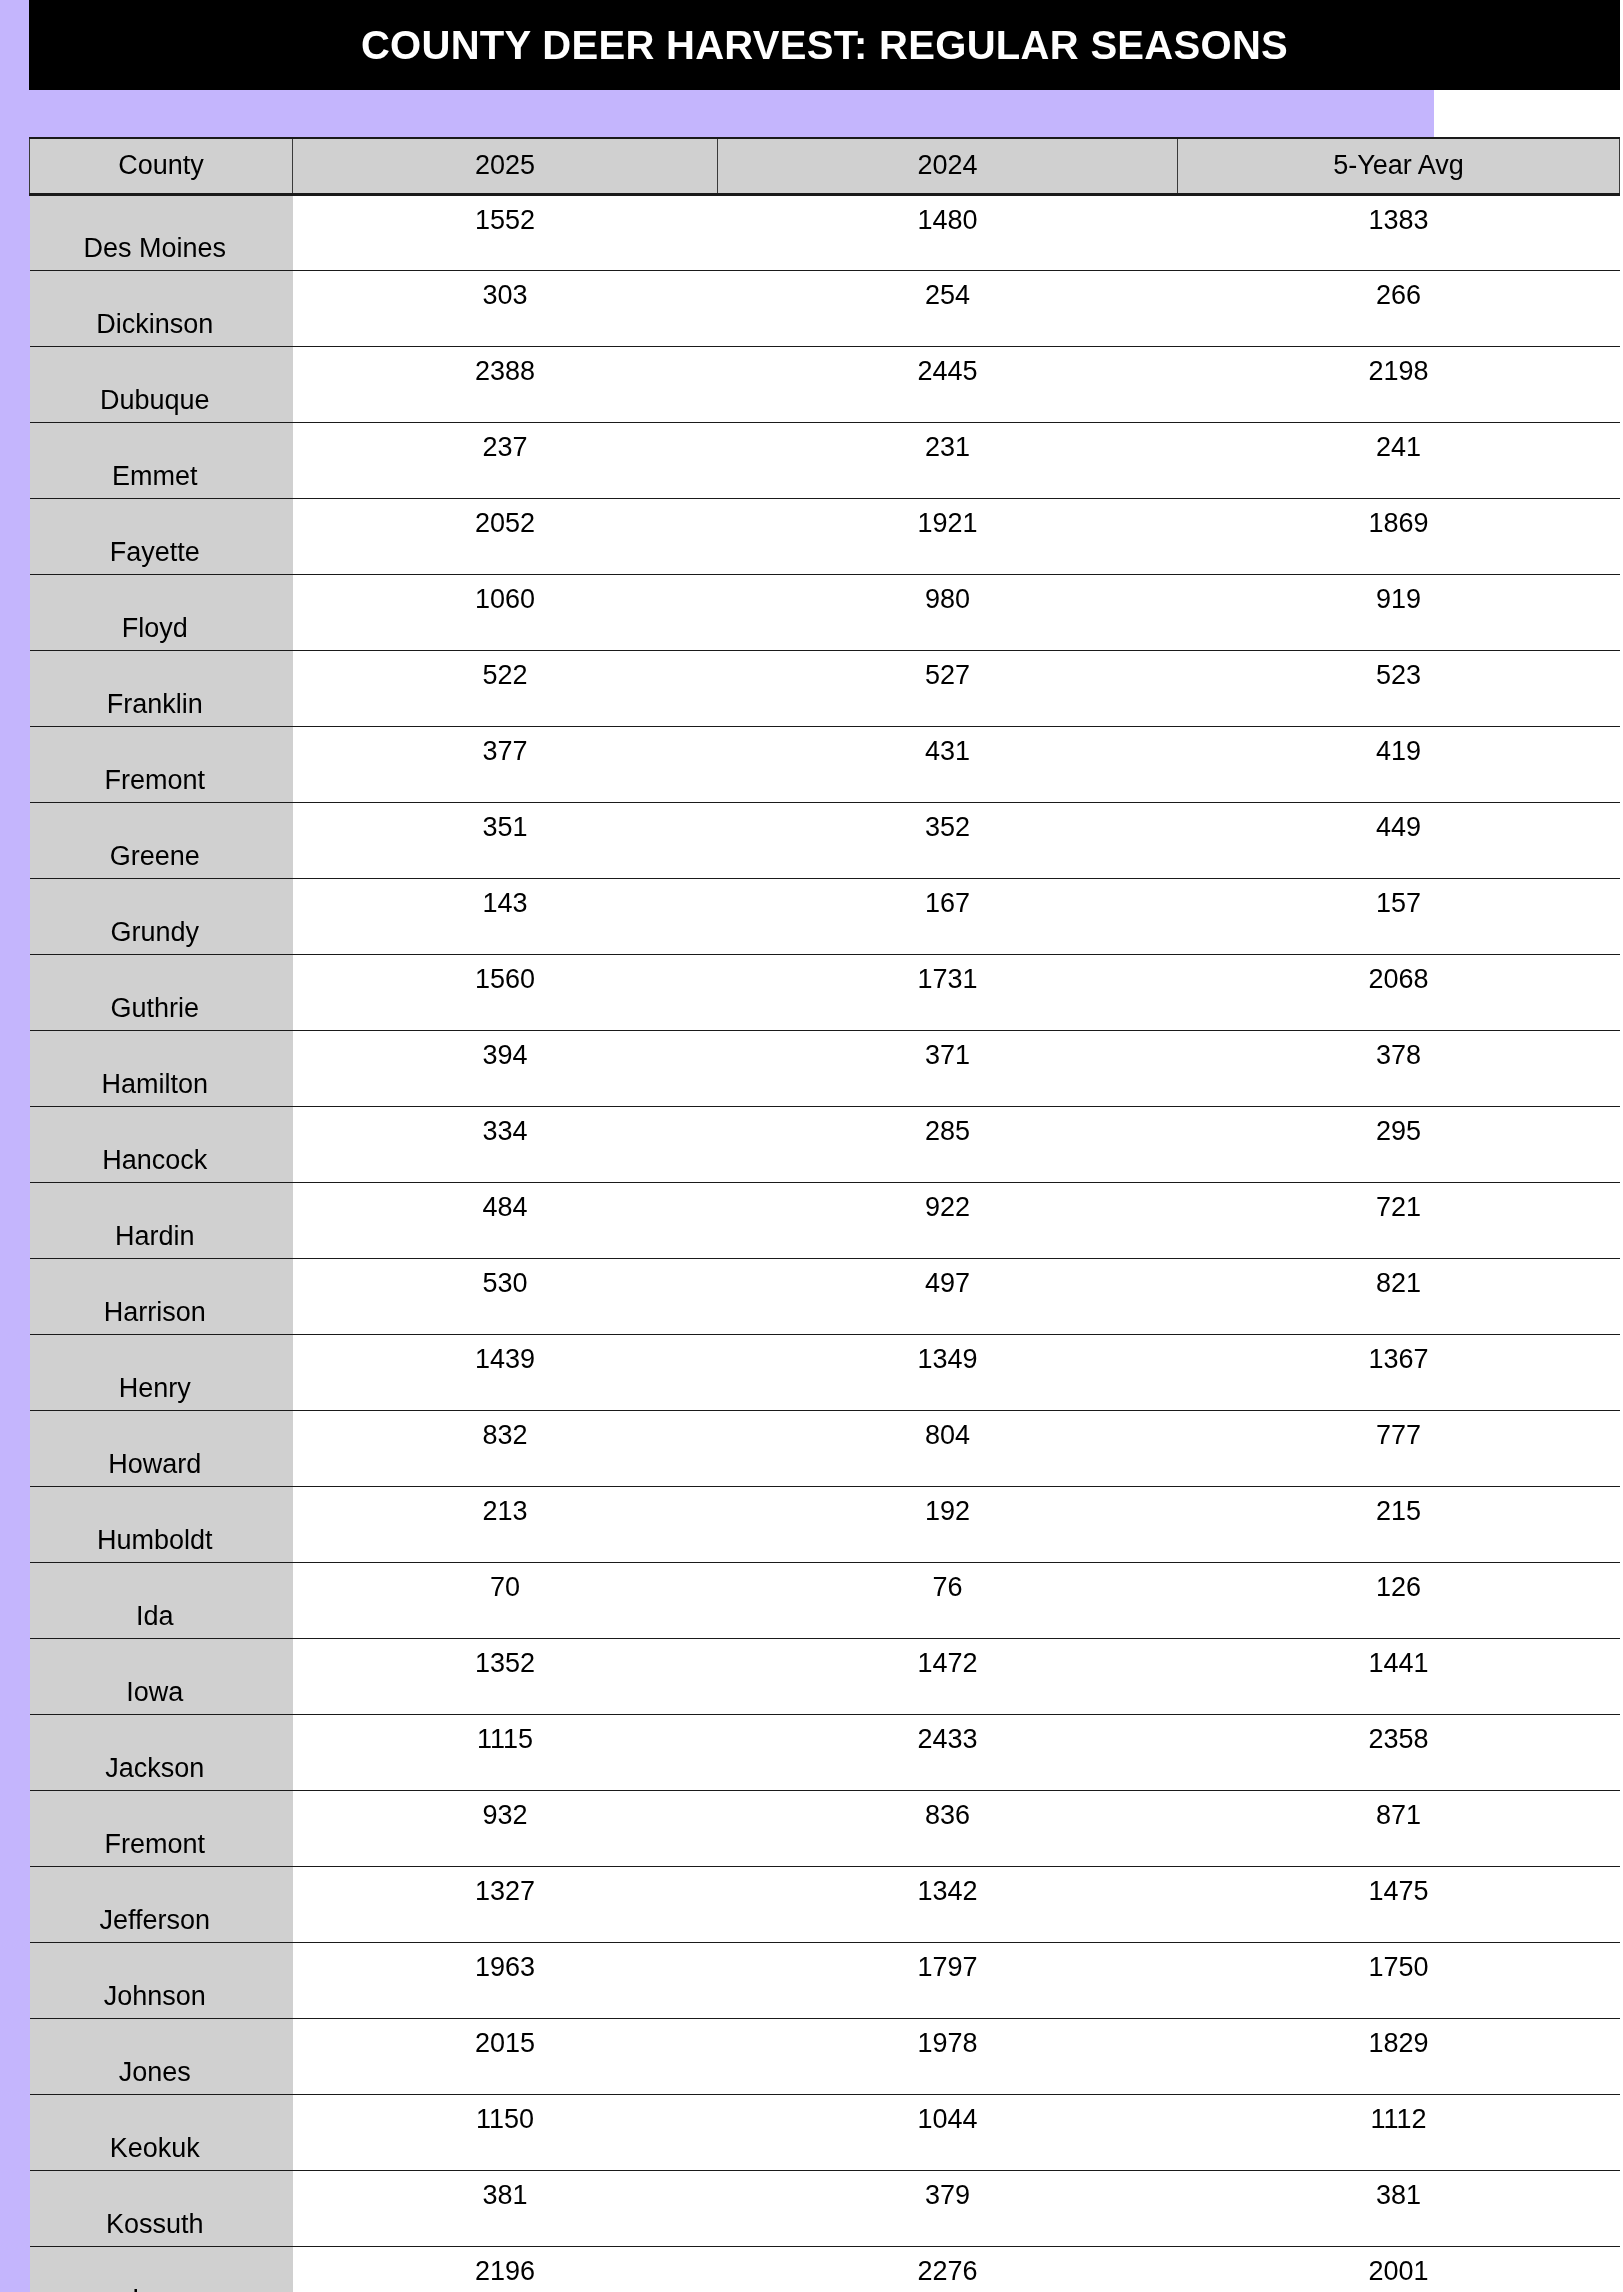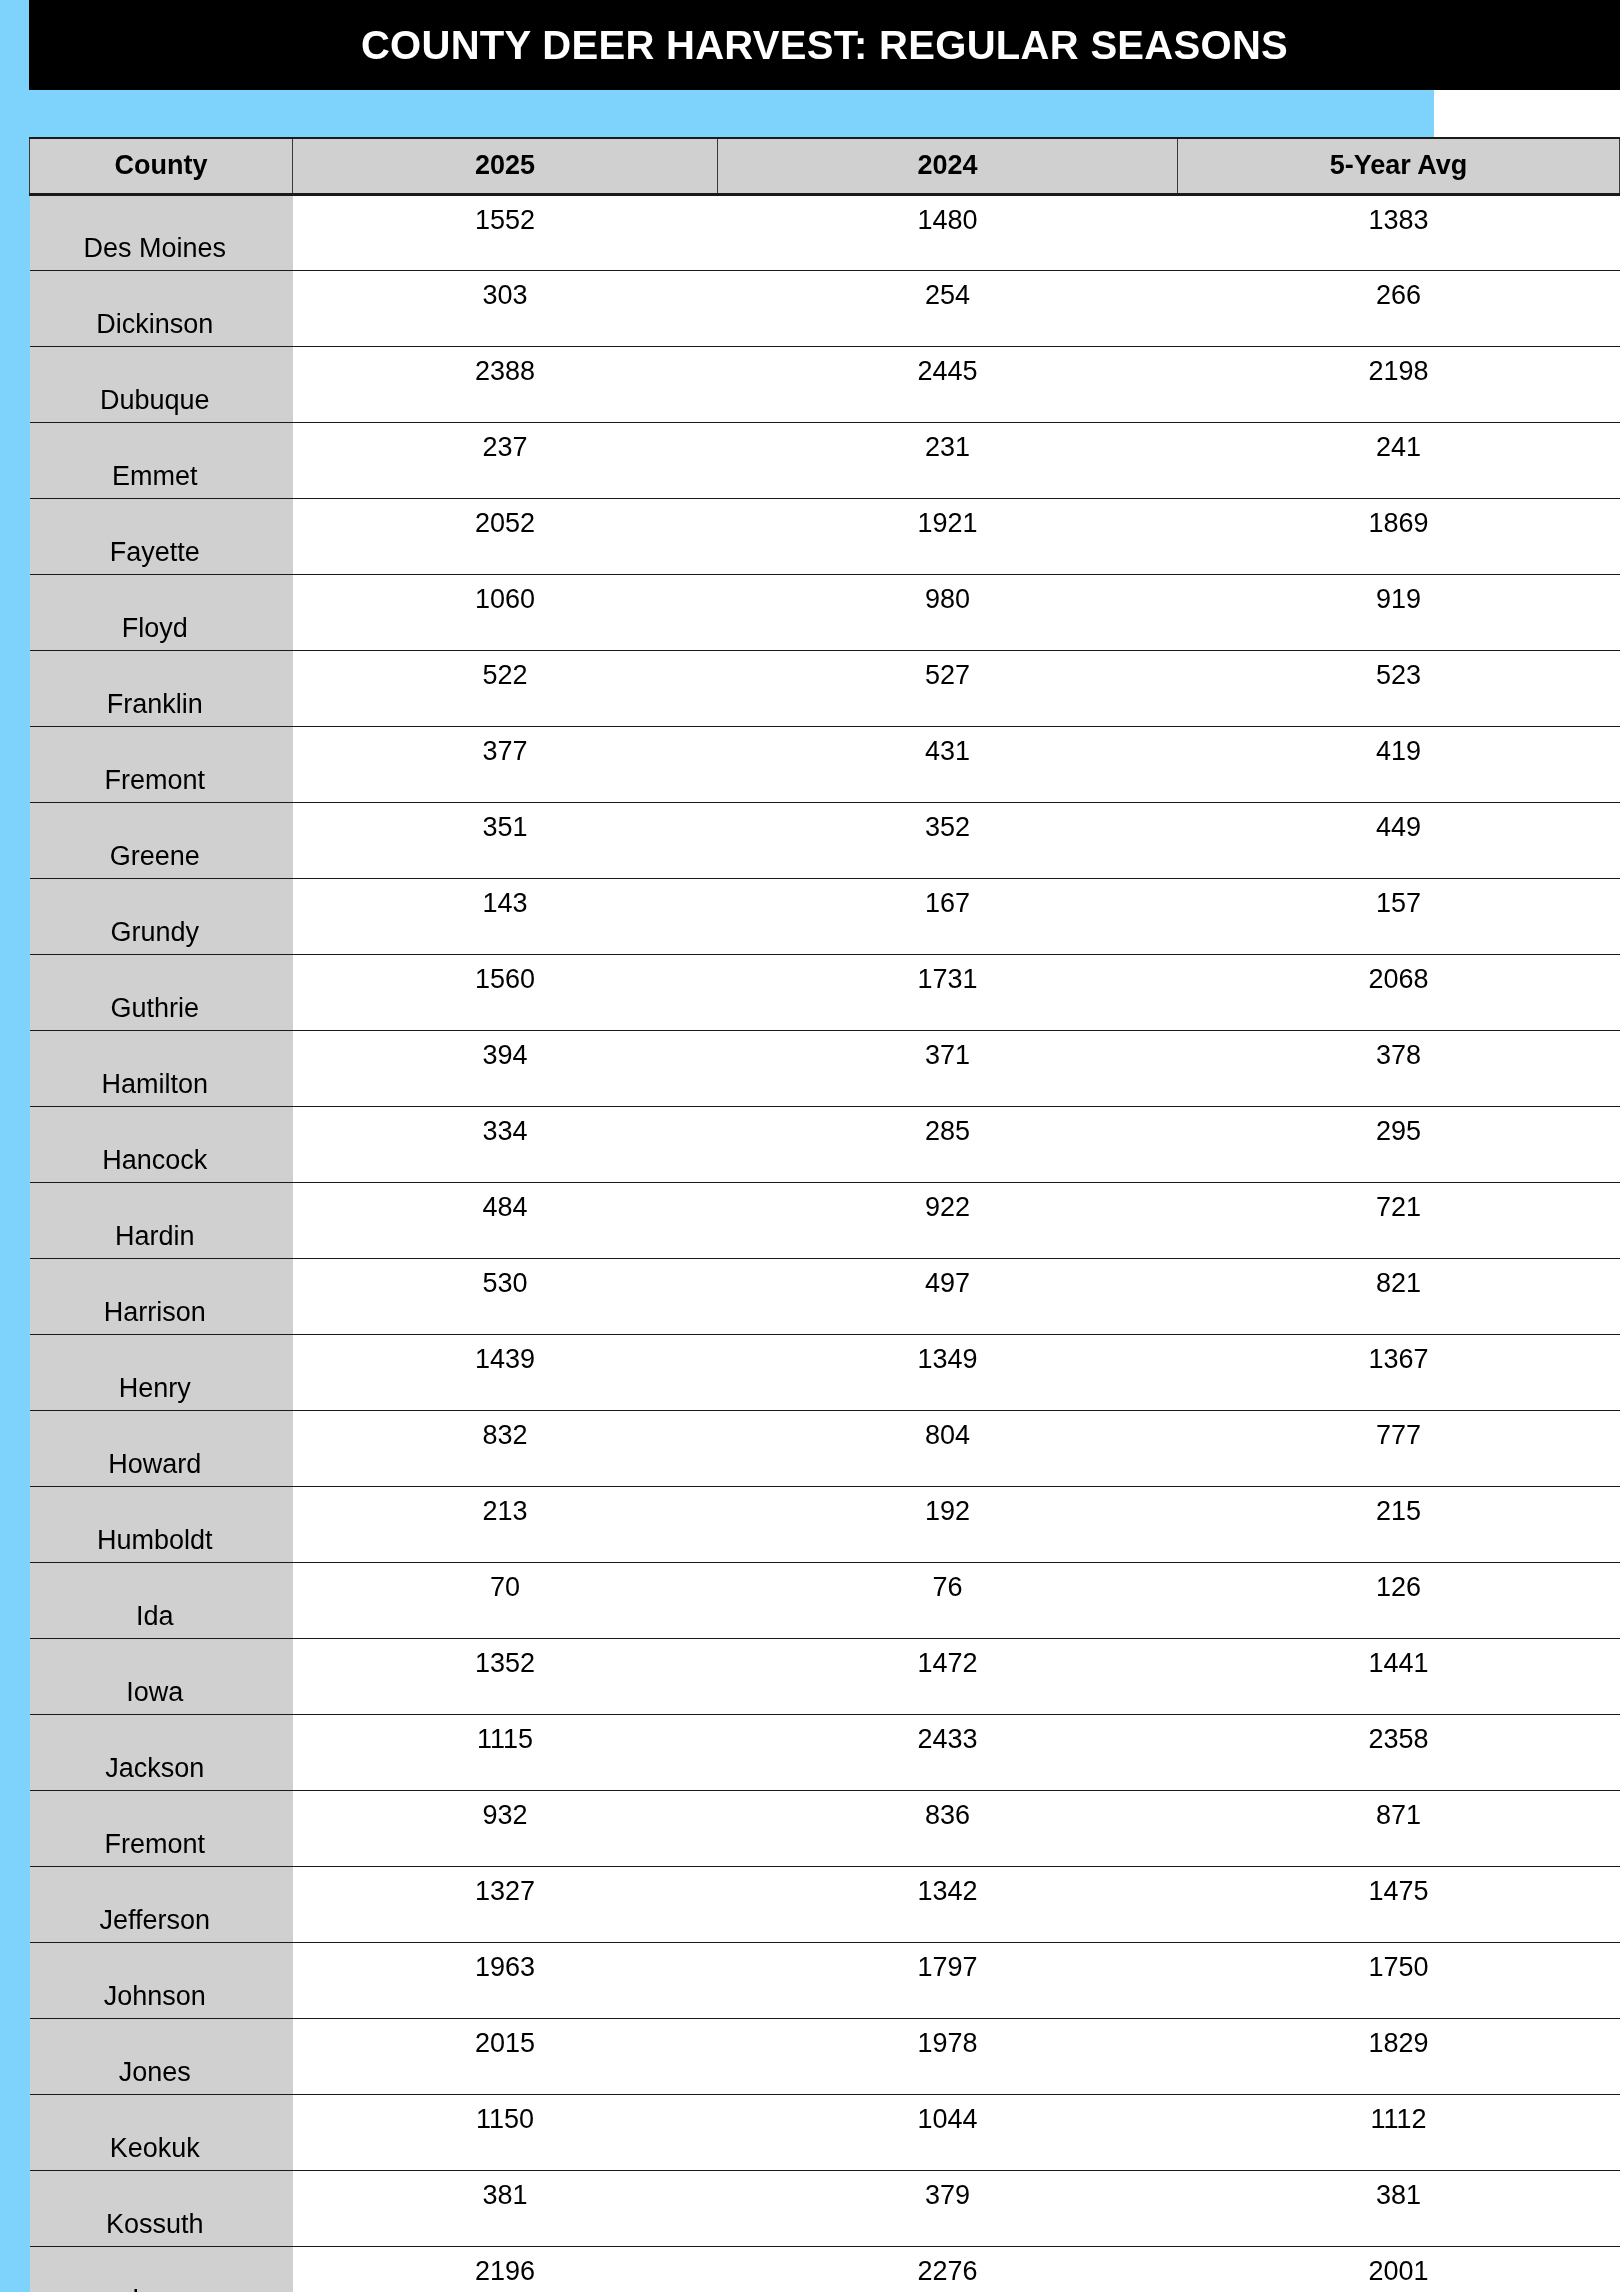--- a/index.html
+++ b/index.html
@@ -9,21 +9,21 @@
     background: #ffffff;
     width: 1624px;
     height: 2293px;
     overflow: hidden;
     font-family: "Liberation Sans", sans-serif;
   }
   #page {
     position: relative;
     width: 1434px;
     height: 2293px;
-    background: #7dd3fc;
+    background: #c4b5fd;
   }
 
   
   #title-banner {
     position: absolute;
     left: 29px;
     top: 0px;
     width: 1591px;
     height: 90px;
     background: #000000;
@@ -55,21 +55,21 @@
   #harvest-table col.c-avg    { width: 442px; }
 
   
   thead th {
     background: #d0d0d0;
     height: 56px;
     border-top: 2.7px solid #1a1a1a;
     border-bottom: 3.6px solid #1a1a1a;
     border-right: 1.8px solid #3a3a3a;
     font-size: 27px;
-    font-weight: bold;
+    font-weight: normal;
     color: #000000;
     padding: 0 12.5px;
     vertical-align: middle;
   }
   thead th.h-county {
     text-align: center;
     border-left: 1.8px solid #3a3a3a;
   }
   thead th.h-num { }
   thead th.h-last { border-right: 1.8px solid #3a3a3a; }

